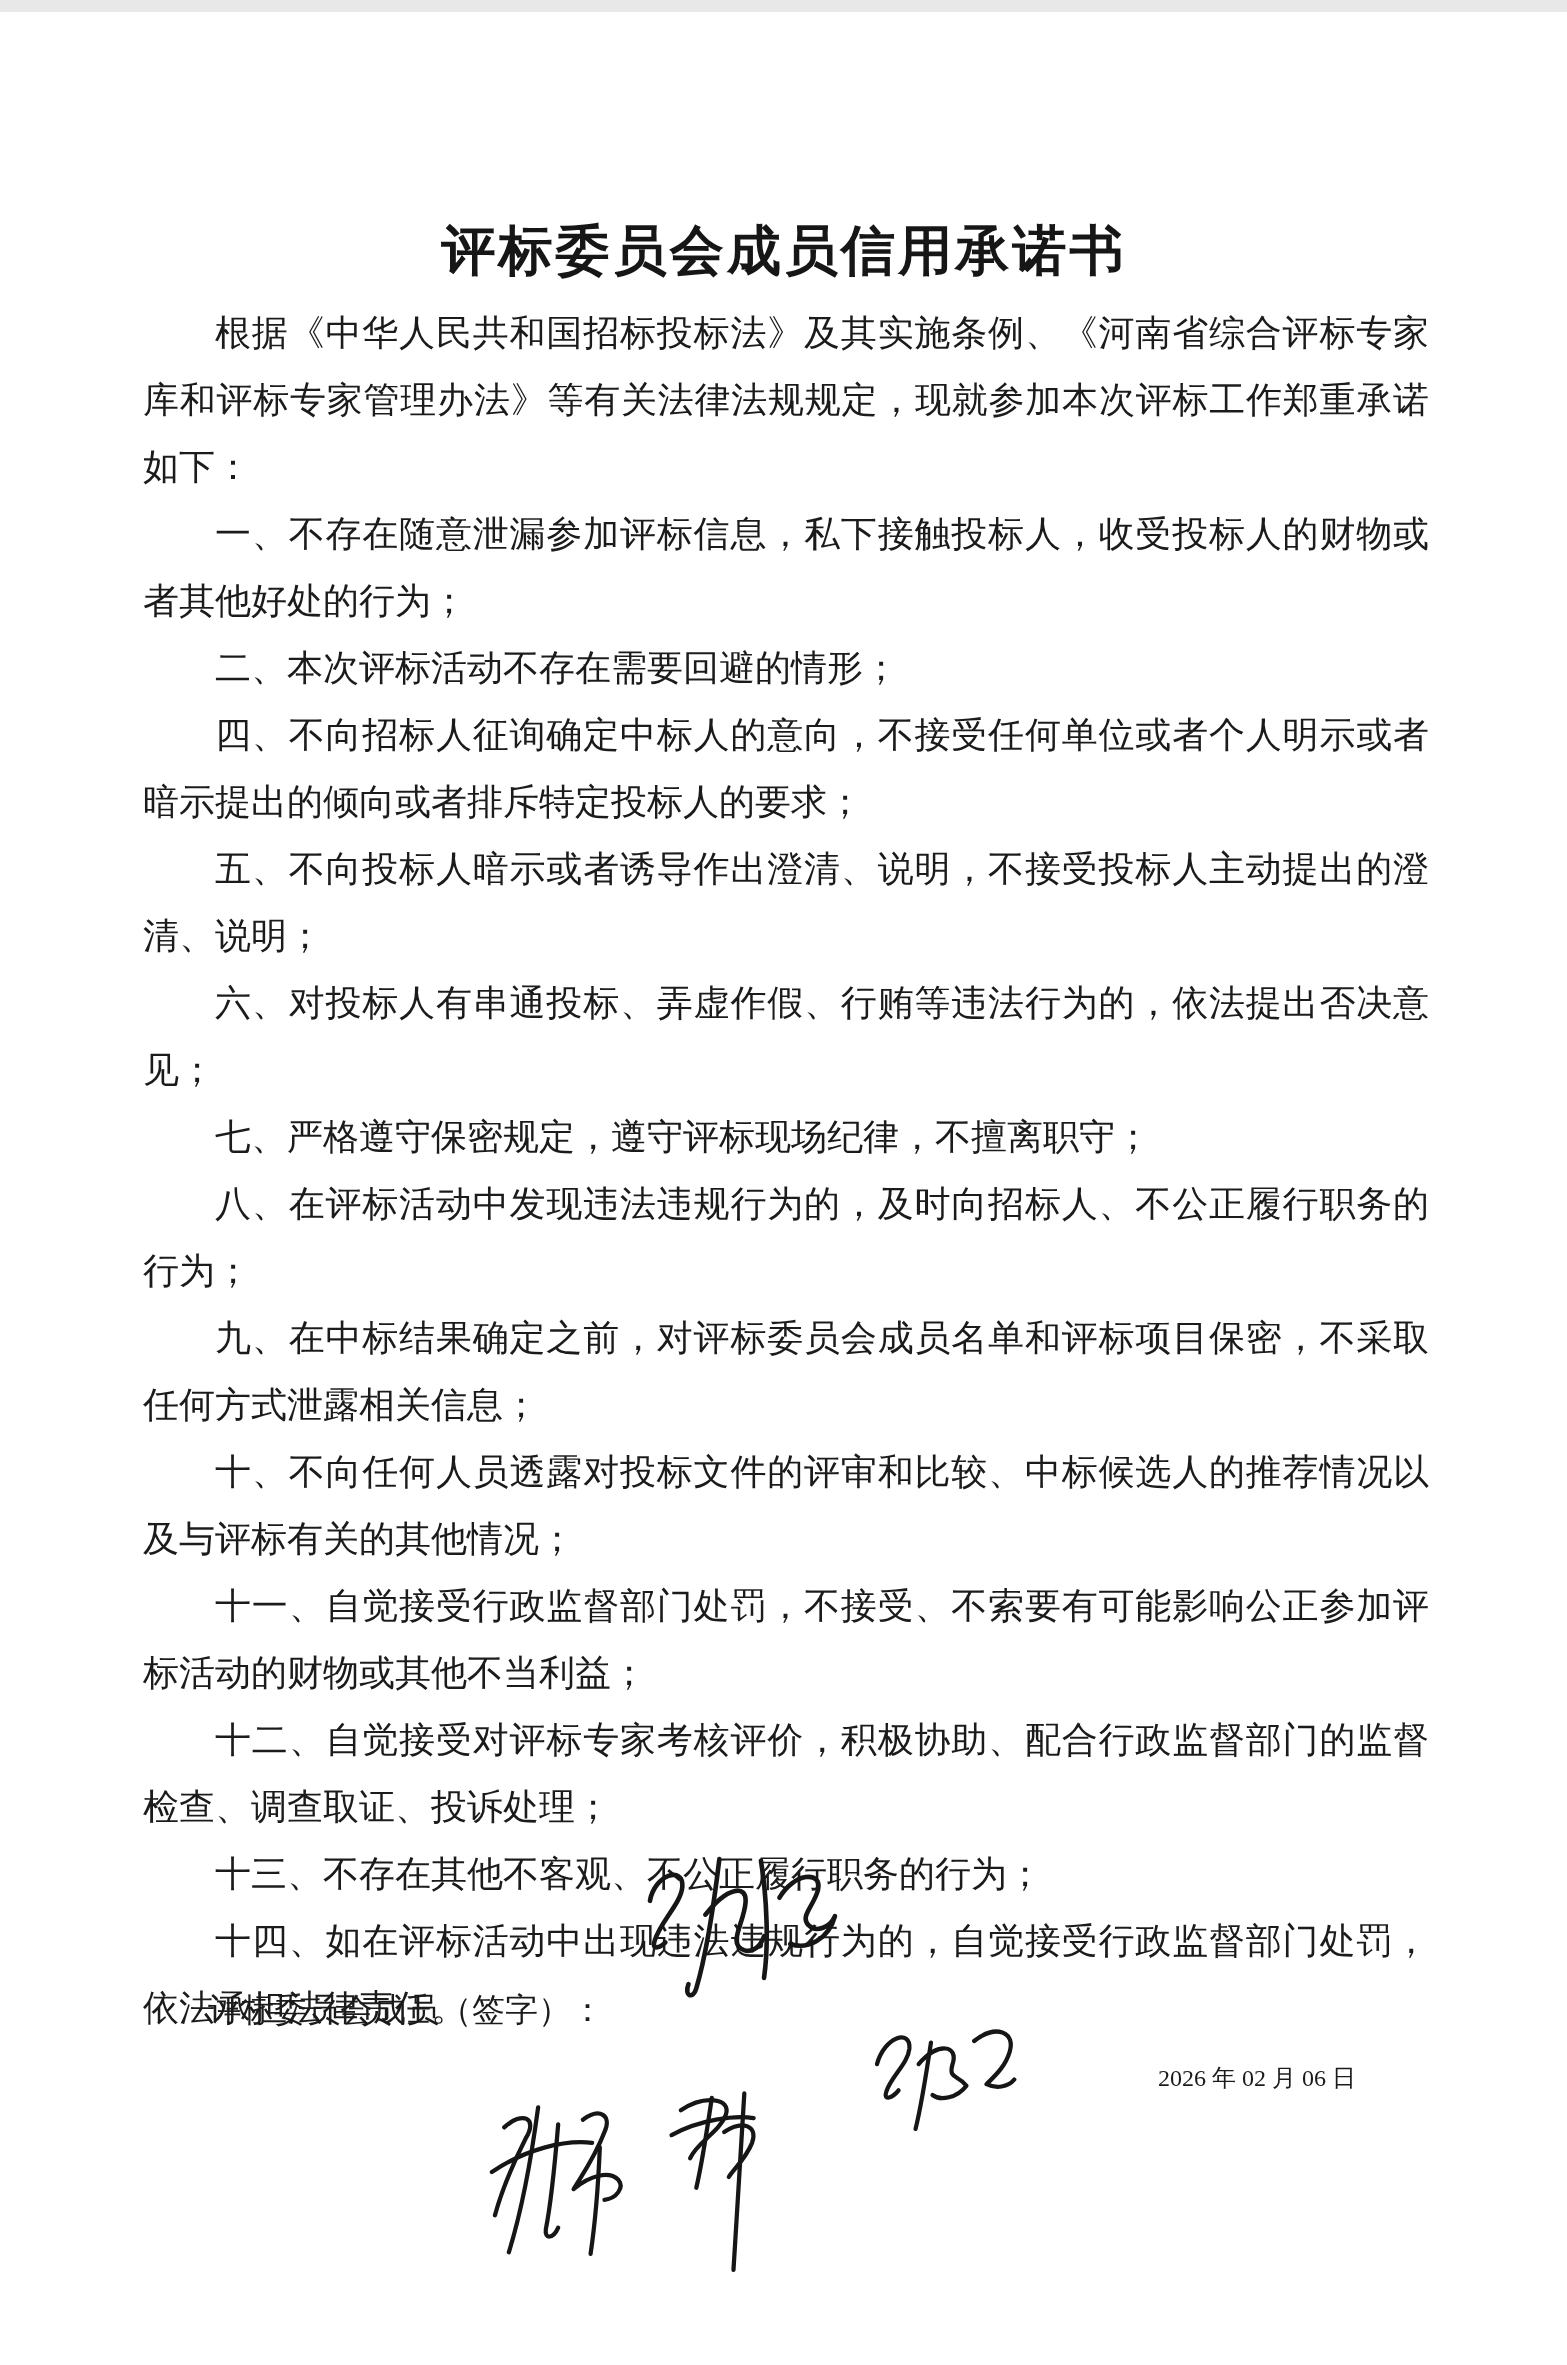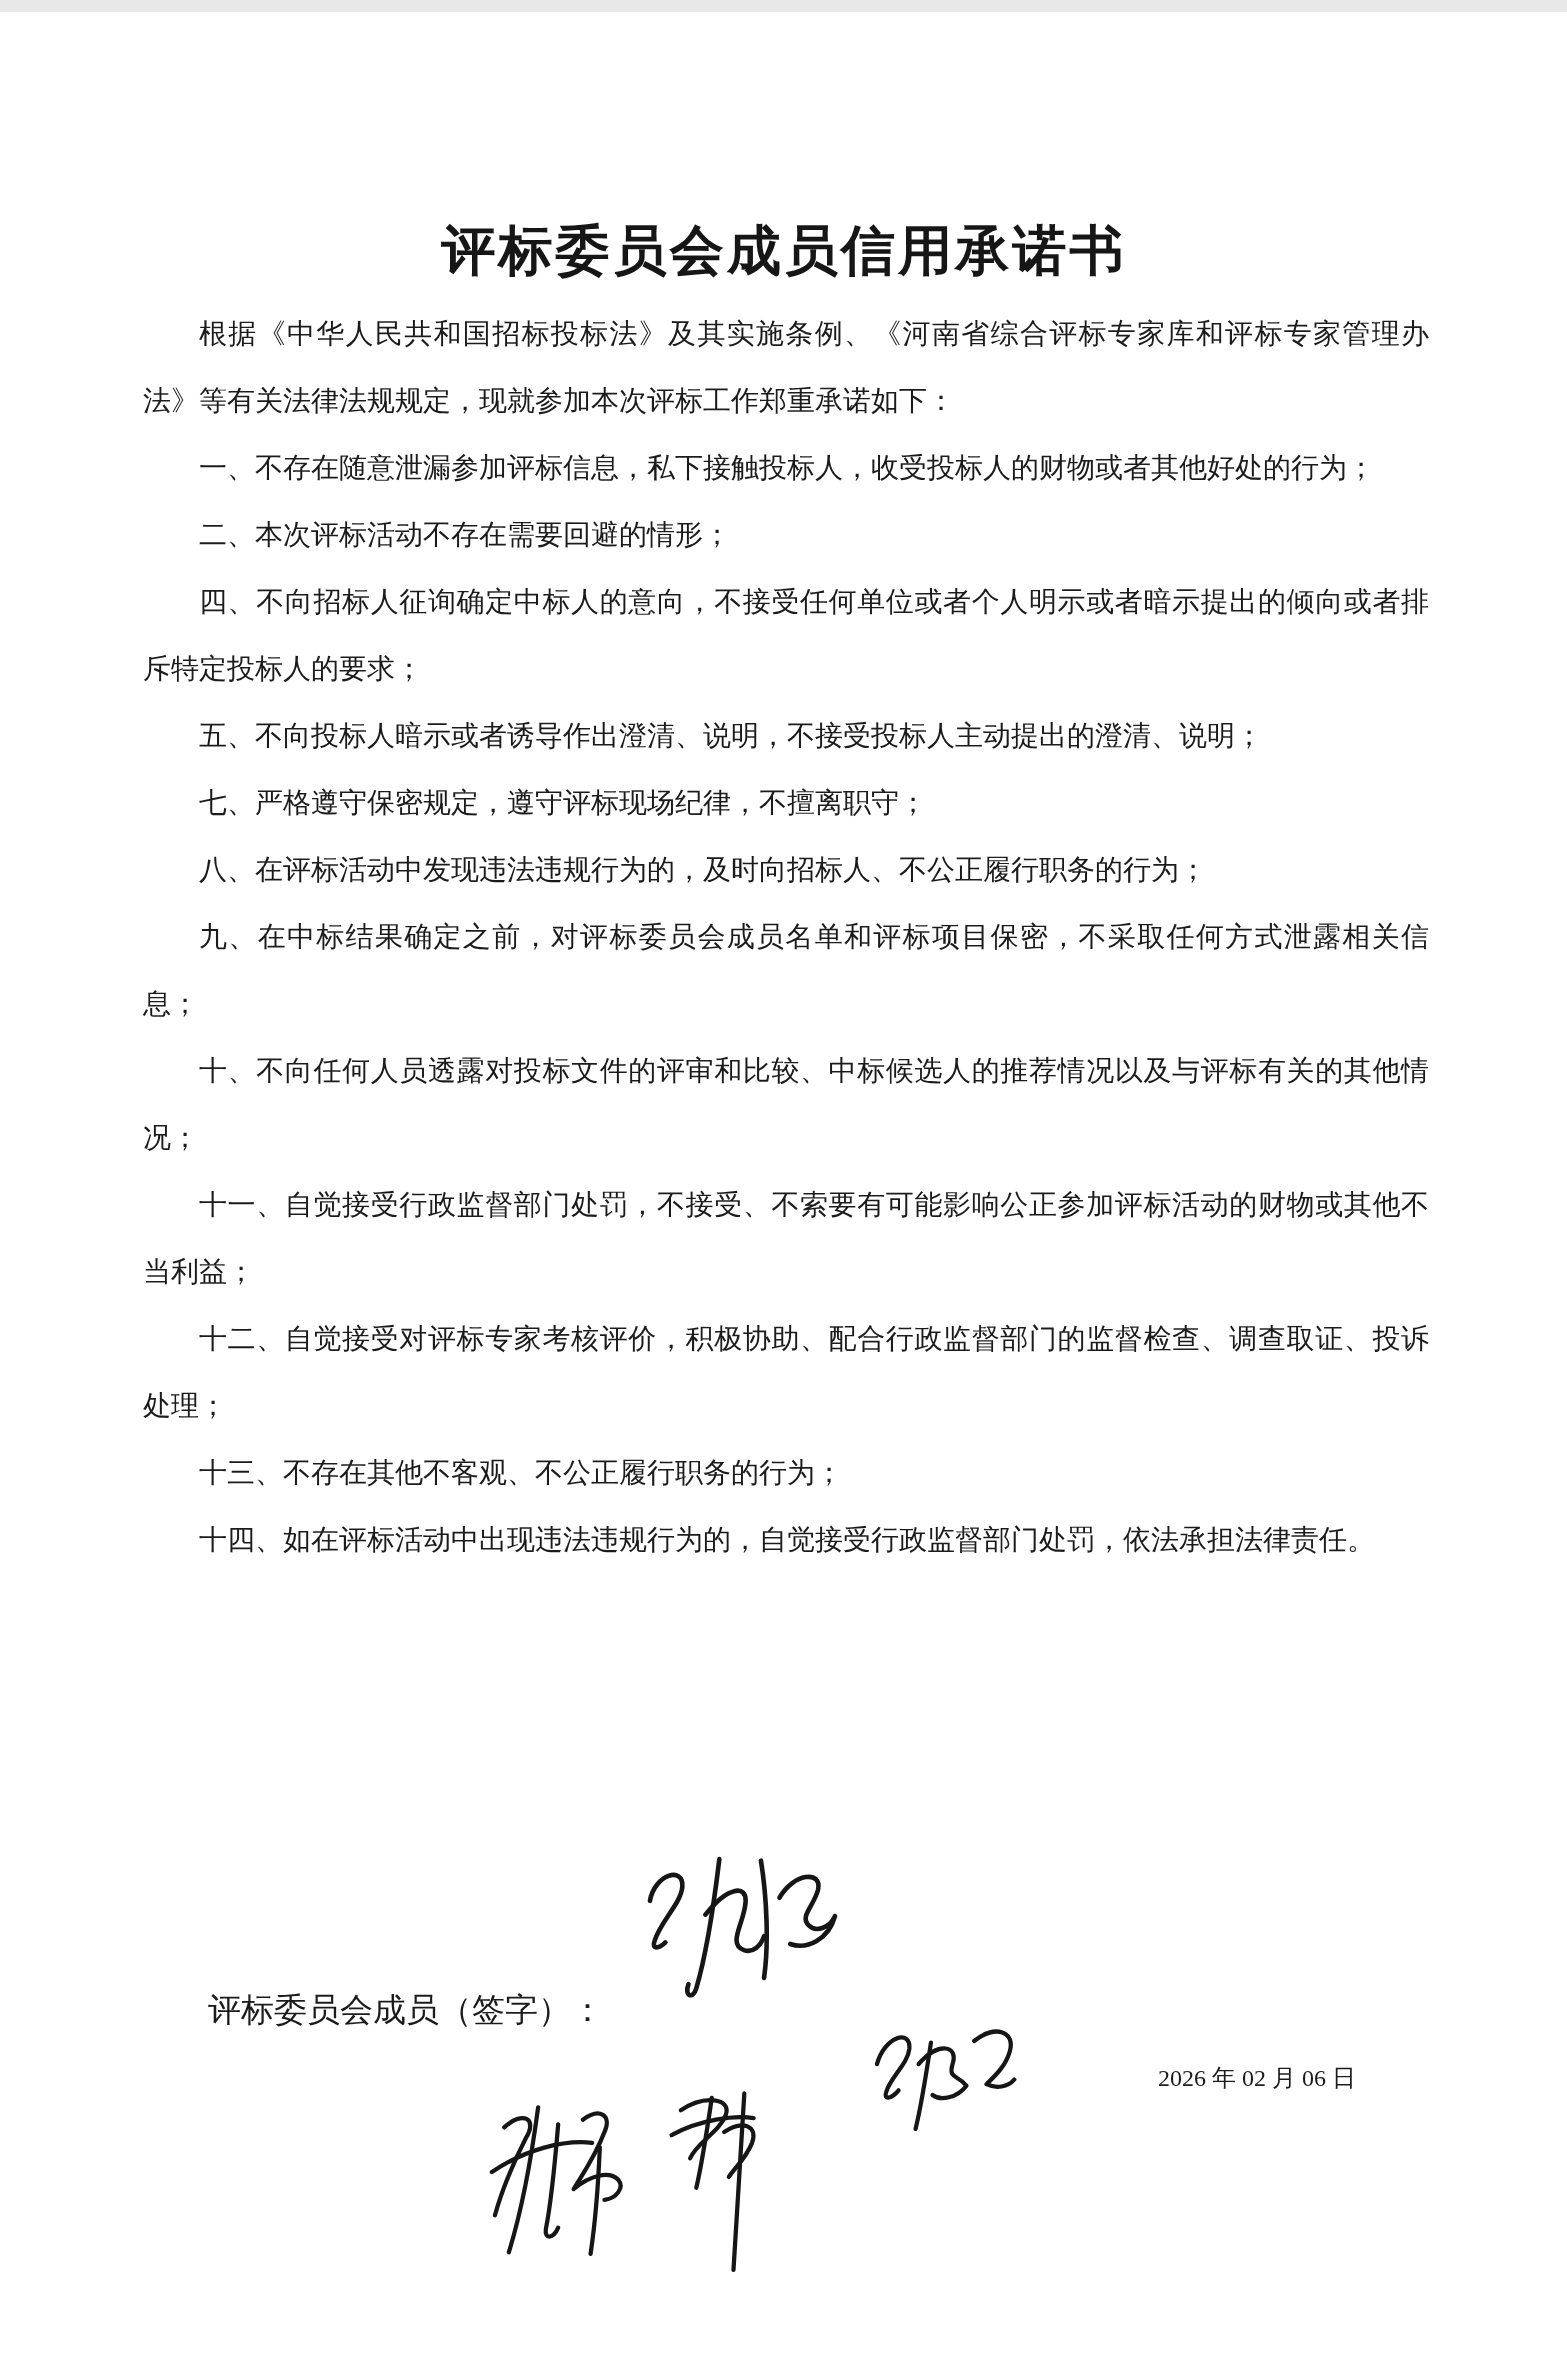--- a/index.html
+++ b/index.html
@@ -27,21 +27,21 @@
     font-size: 54px;
     font-weight: bold;
     letter-spacing: 3.1px;
     color: #161616;
   }
   .doc-body {
     position: absolute;
     top: 288px;
     left: 143px;
     width: 1286px;
-    font-size: 28px;
+    font-size: 36px;
     line-height: 67px;
     text-align: justify;
     text-justify: inter-ideograph;
   }
   .doc-body p {
     margin: 0;
     padding: 0;
     text-indent: 2em;
     word-break: break-all;
   }
@@ -87,20 +87,21 @@
 <div class="page">
 
   <h1 class="doc-title">评标委员会成员信用承诺书</h1>
 
   <div class="doc-body">
     <p>根据《中华人民共和国招标投标法》及其实施条例、《河南省综合评标专家库和评标专家管理办法》等有关法律法规规定，现就参加本次评标工作郑重承诺如下：</p>
     <p>一、不存在随意泄漏参加评标信息，私下接触投标人，收受投标人的财物或者其他好处的行为；</p>
     <p>二、本次评标活动不存在需要回避的情形；</p>
     <p>四、不向招标人征询确定中标人的意向，不接受任何单位或者个人明示或者暗示提出的倾向或者排斥特定投标人的要求；</p>
     <p>五、不向投标人暗示或者诱导作出澄清、说明，不接受投标人主动提出的澄清、说明；</p>
+    <p>六、对投标人有串通投标、弄虚作假、行贿等违法行为的，依法提出否决意见；</p>
     <p>七、严格遵守保密规定，遵守评标现场纪律，不擅离职守；</p>
     <p>八、在评标活动中发现违法违规行为的，及时向招标人、不公正履行职务的行为；</p>
     <p>九、在中标结果确定之前，对评标委员会成员名单和评标项目保密，不采取任何方式泄露相关信息；</p>
     <p>十、不向任何人员透露对投标文件的评审和比较、中标候选人的推荐情况以及与评标有关的其他情况；</p>
     <p>十一、自觉接受行政监督部门处罚，不接受、不索要有可能影响公正参加评标活动的财物或其他不当利益；</p>
     <p>十二、自觉接受对评标专家考核评价，积极协助、配合行政监督部门的监督检查、调查取证、投诉处理；</p>
     <p>十三、不存在其他不客观、不公正履行职务的行为；</p>
     <p>十四、如在评标活动中出现违法违规行为的，自觉接受行政监督部门处罚，依法承担法律责任。</p>
   </div>
 

